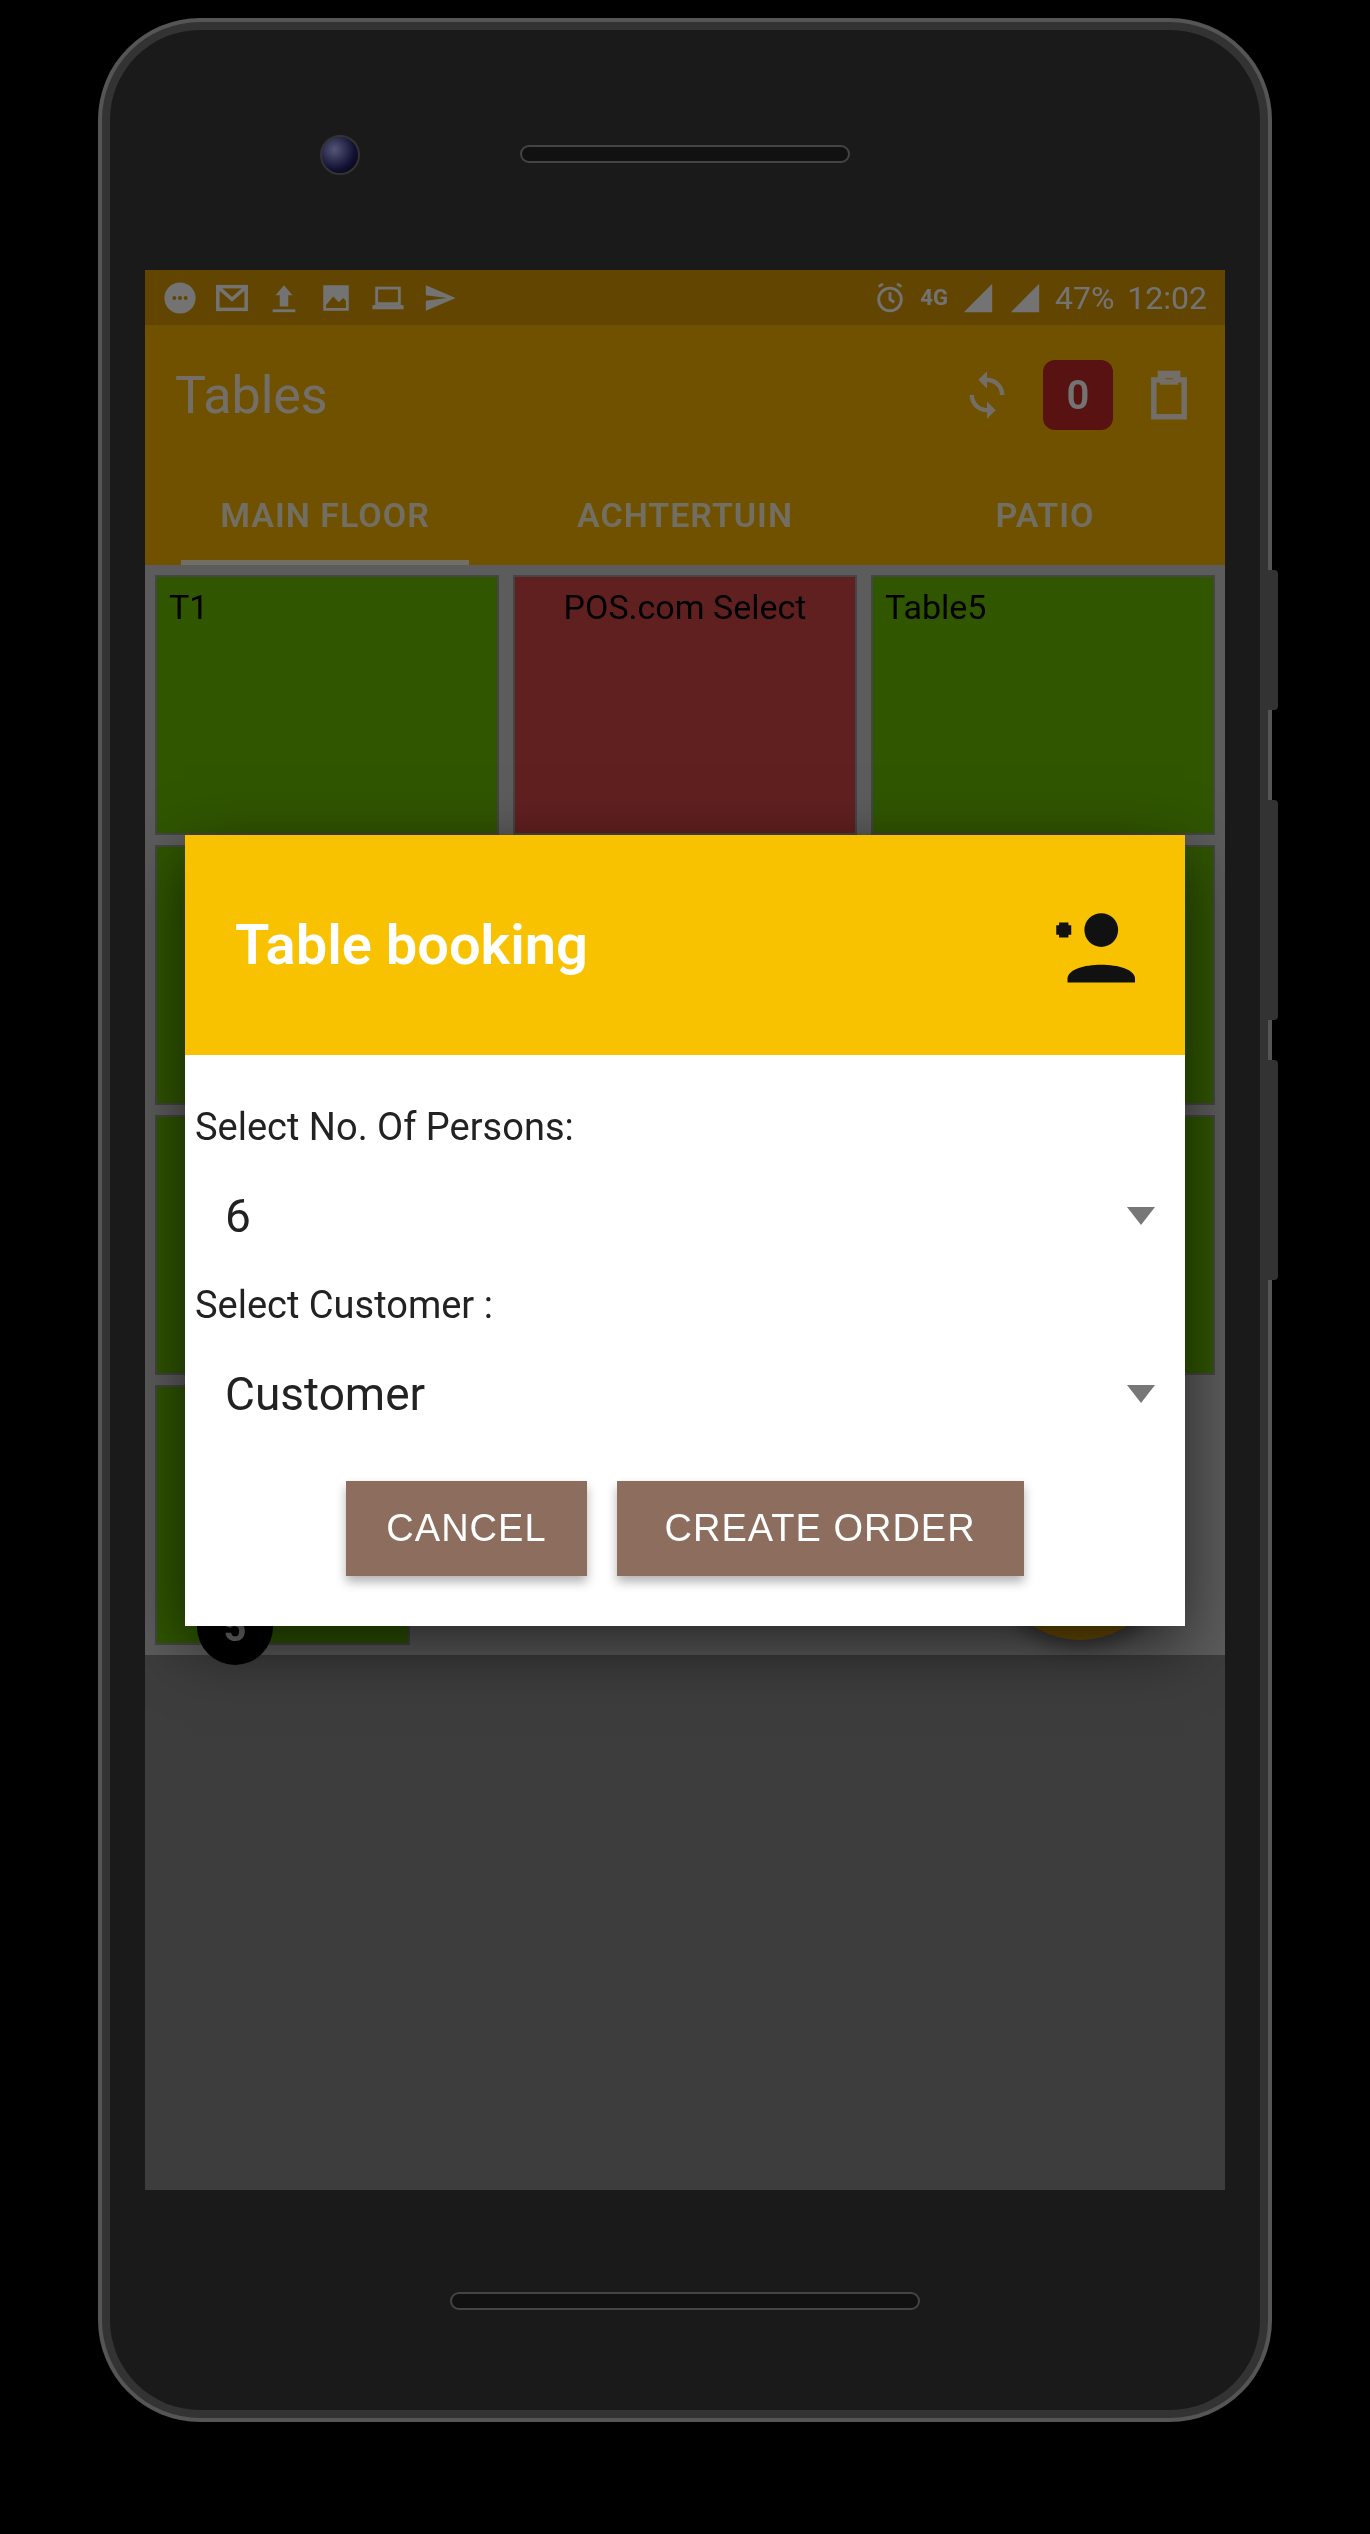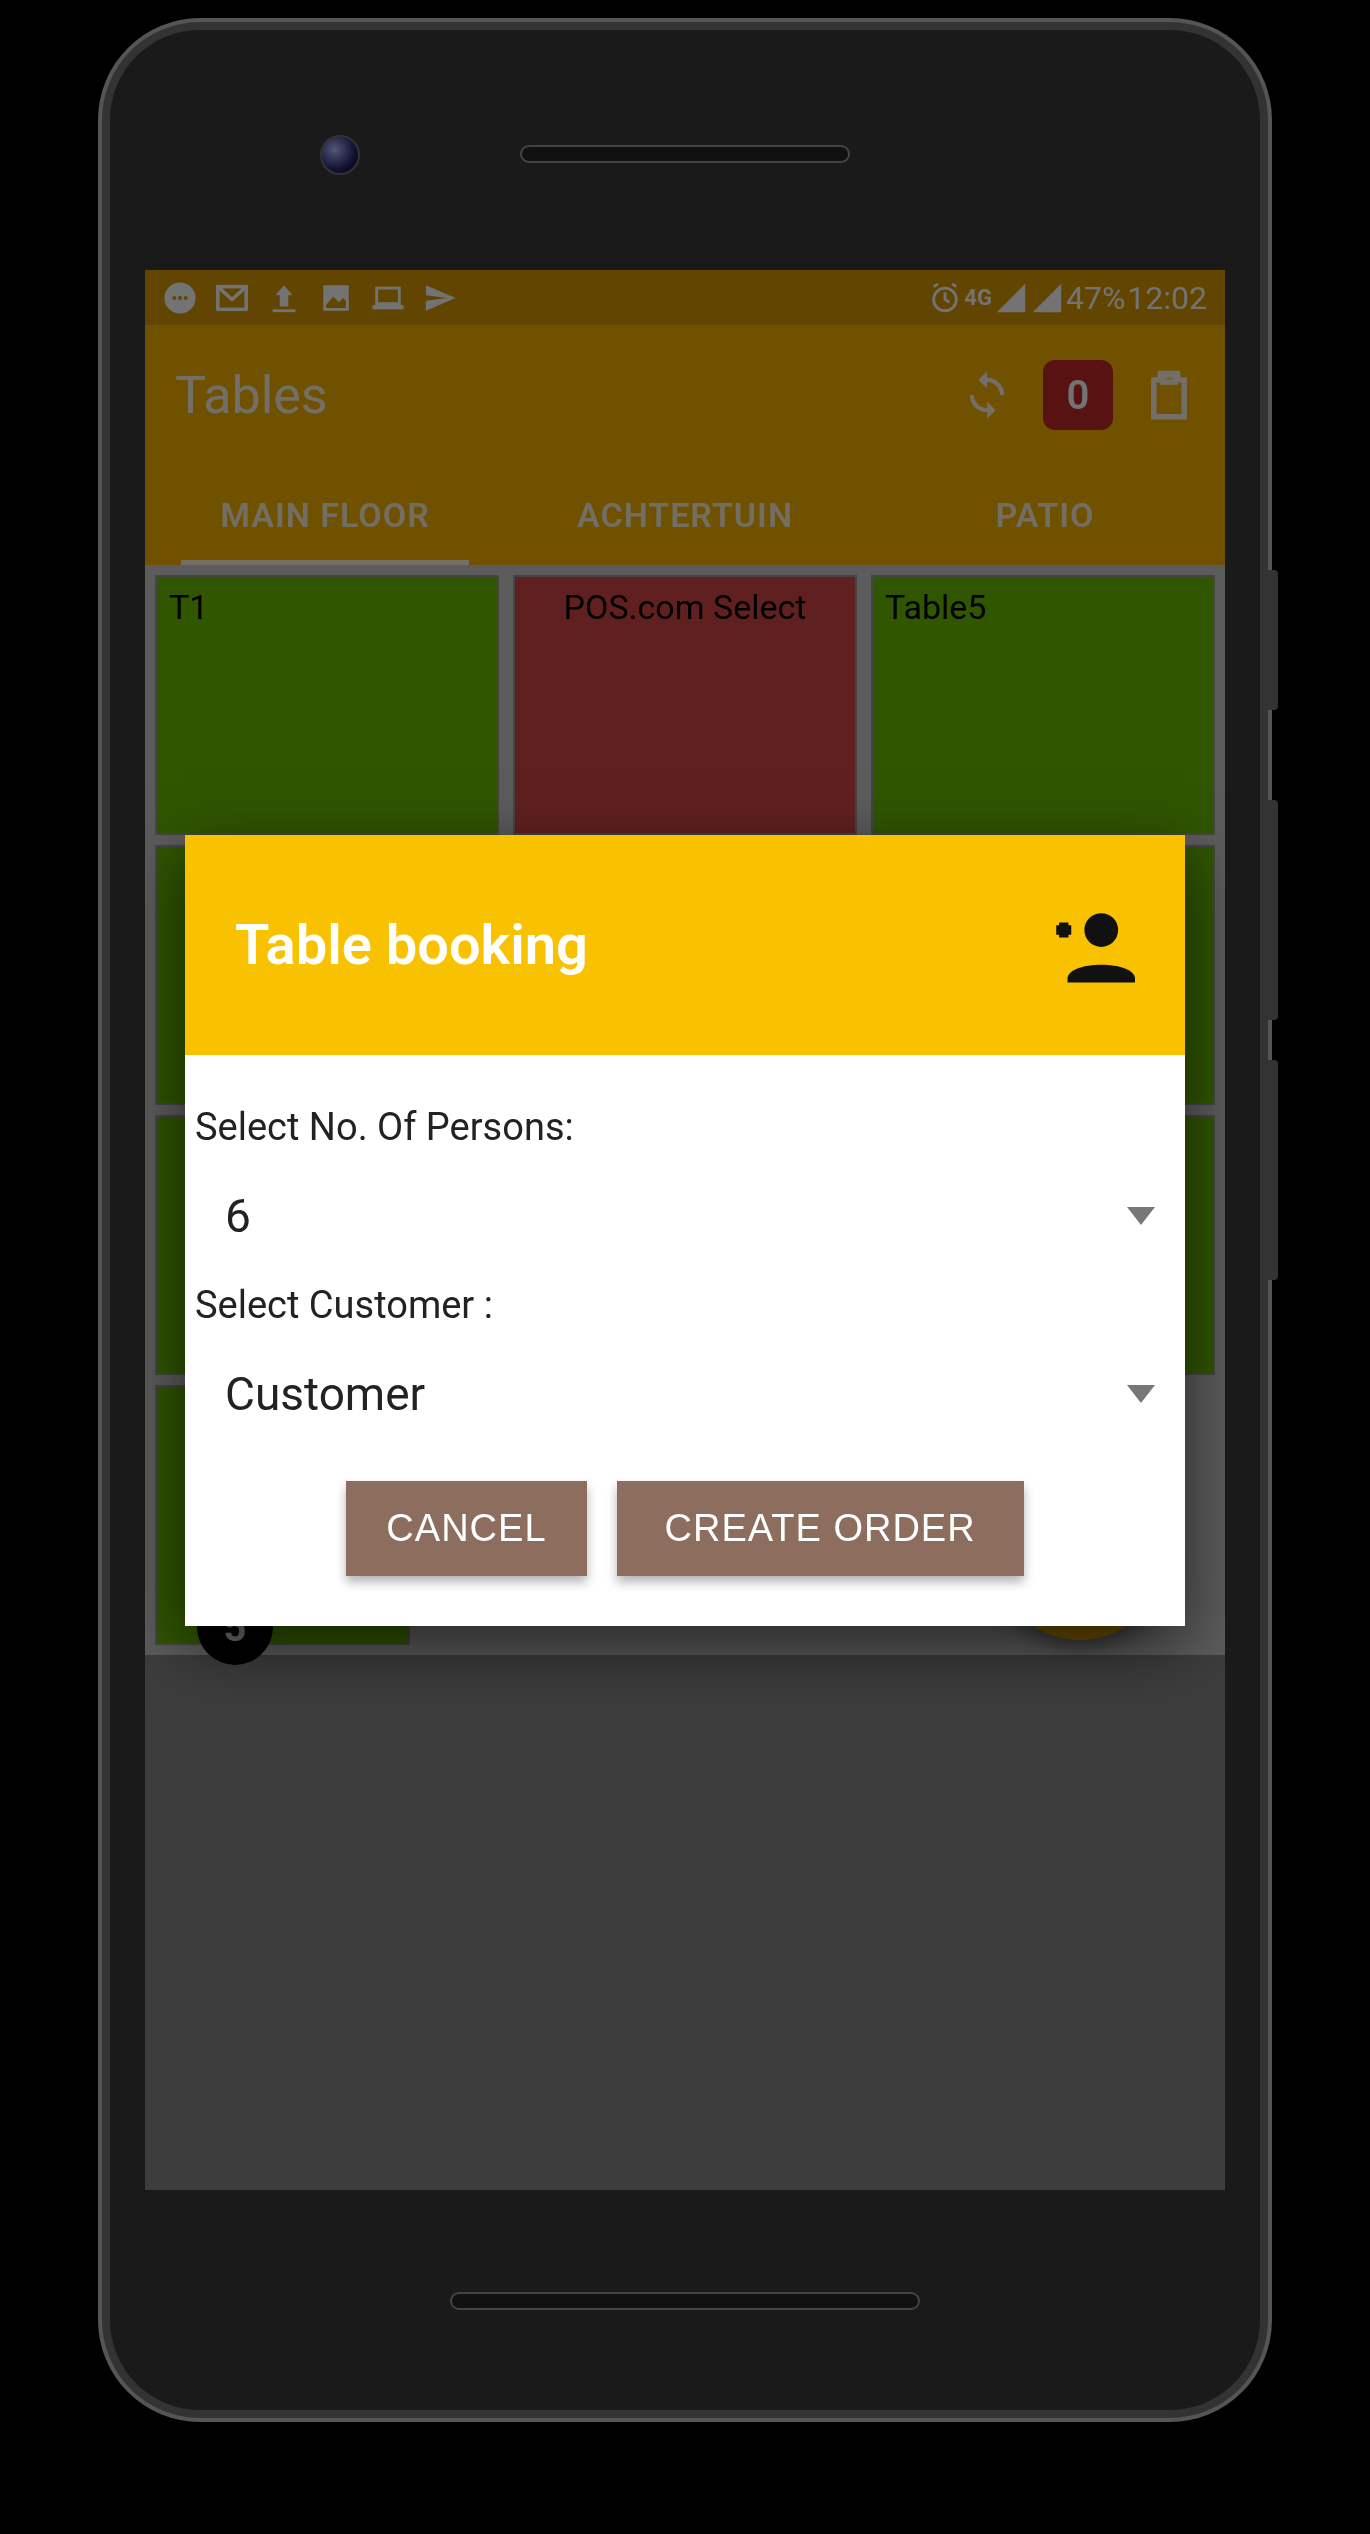--- a/index.html
+++ b/index.html
@@ -86,21 +86,21 @@
     background: #d89a00;
     display: flex;
     align-items: center;
     padding: 0 18px;
     color: #fff;
     font-size: 30px;
     position: relative;
     z-index: 1;
   }
   .sb-left { display: flex; gap: 18px; align-items: center; }
-  .sb-right { margin-left: auto; display: flex; gap: 2px; align-items: center; }
+  .sb-right { margin-left: auto; display: flex; gap: 13px; align-items: center; }
   .sb-icon { width: 34px; height: 34px; display: inline-flex; align-items: center; justify-content: center; }
   .sb-icon svg { width: 100%; height: 100%; fill: #fff; }
 
   
   .appbar {
     height: 140px;
     background: #f5b400;
     display: flex;
     align-items: center;
     padding: 0 30px;

